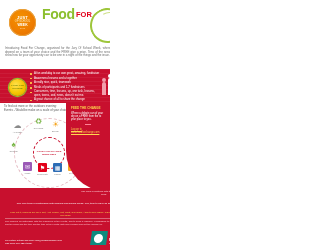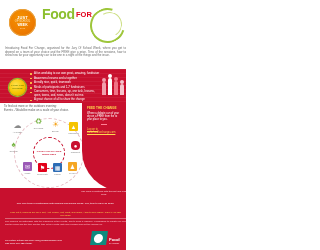--- a/index.html
+++ b/index.html
@@ -2,21 +2,21 @@
 <html><head>
 <meta charset="utf-8">
 <style>
   html,body{margin:0;padding:0;}
   body{
     width:131px;height:250px;overflow:hidden;
     background:#ffffff;
     font-family:"Liberation Sans", sans-serif;
     -webkit-font-smoothing:none;
   }
-  .poster{position:relative;width:126px;height:250px;overflow:hidden;background:#fff;}
+  .poster{position:relative;width:110px;height:250px;overflow:hidden;background:#fff;}
 
   
   .header{position:relative;height:44px;background:#ffffff;}
   .badge{
     position:absolute;left:9px;top:9px;width:27px;height:27px;border-radius:50%;
     background:radial-gradient(circle at 42% 34%, #f39200 0%, #ef7d00 55%, #e06a00 100%);
     box-shadow:0 0 0 1px #e8a13c inset;
     display:flex;flex-direction:column;align-items:center;justify-content:center;
     overflow:hidden;
   }

